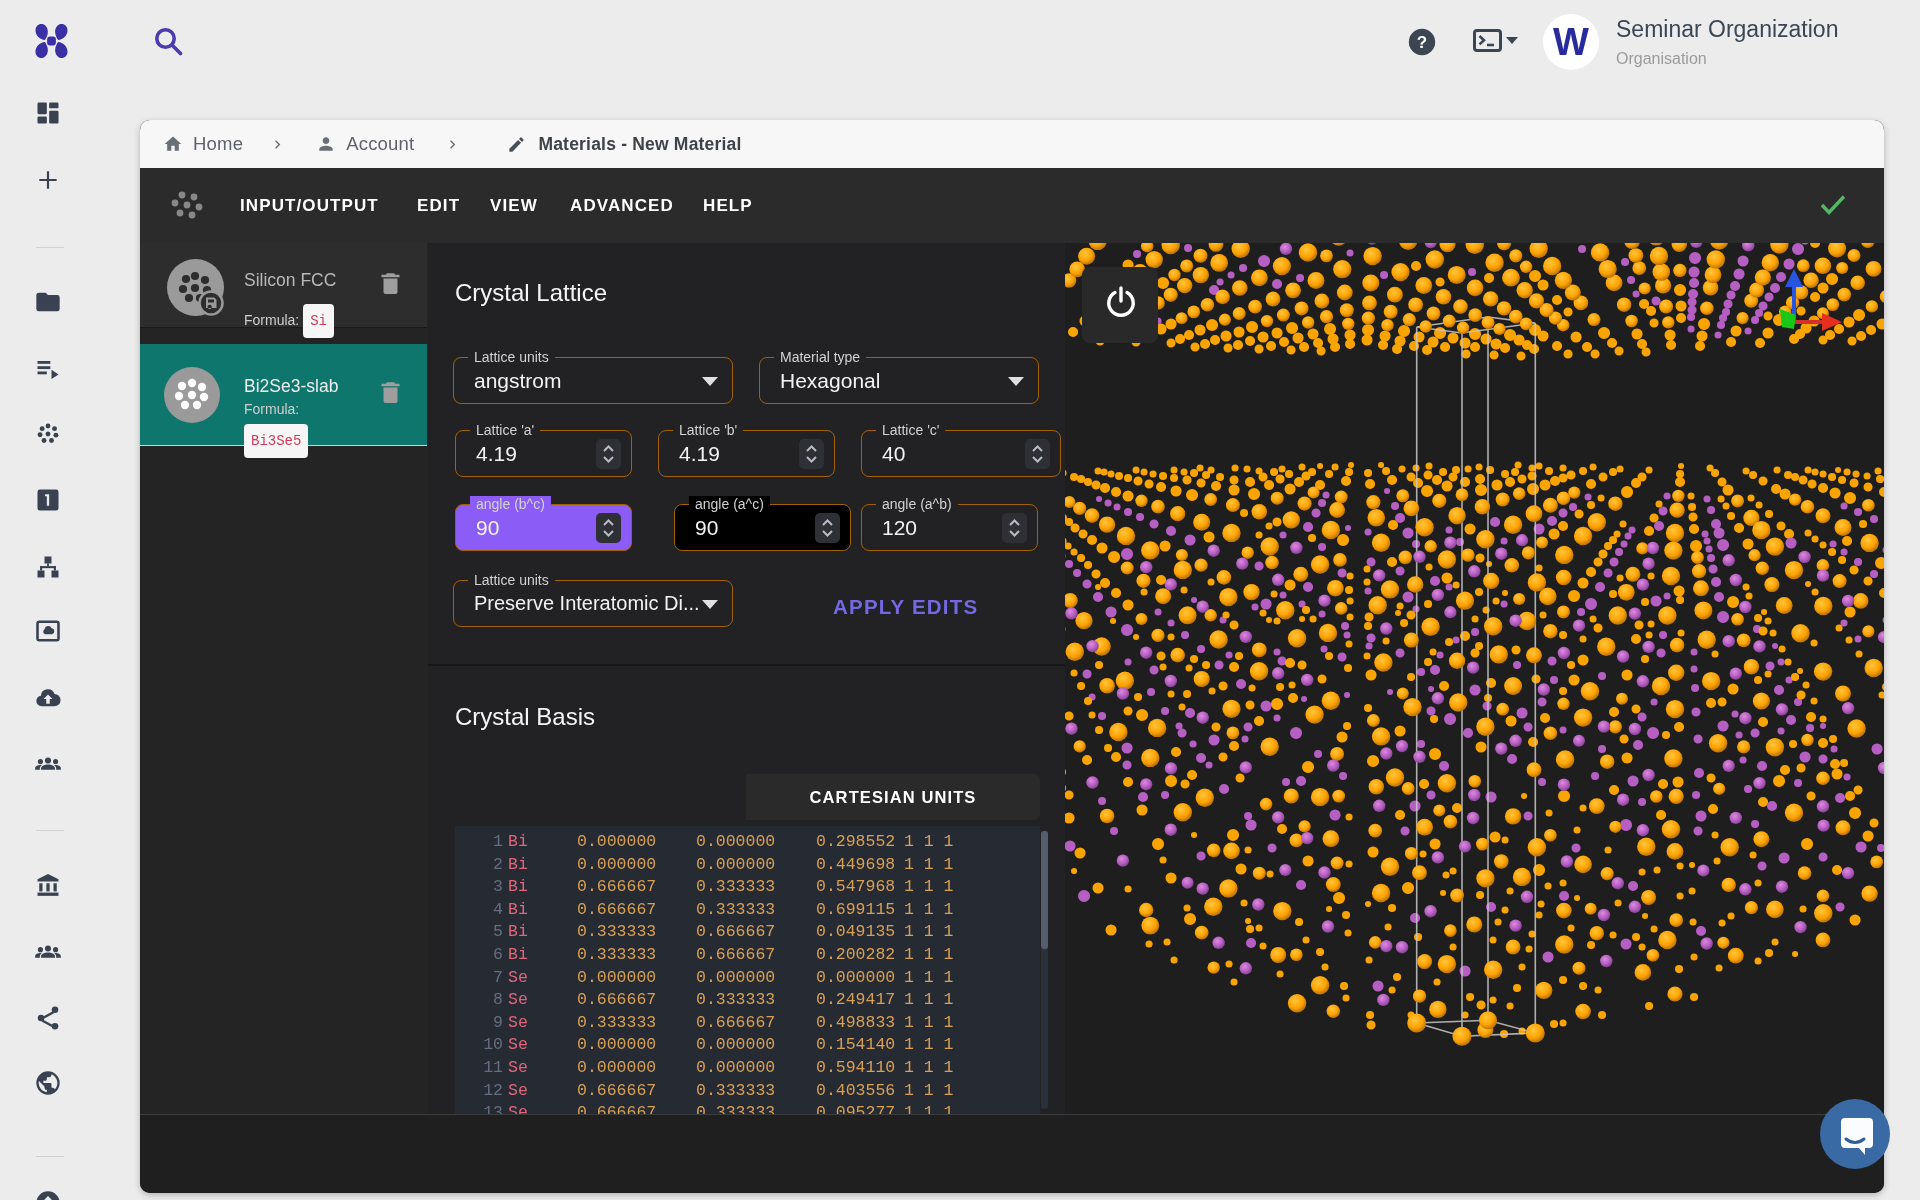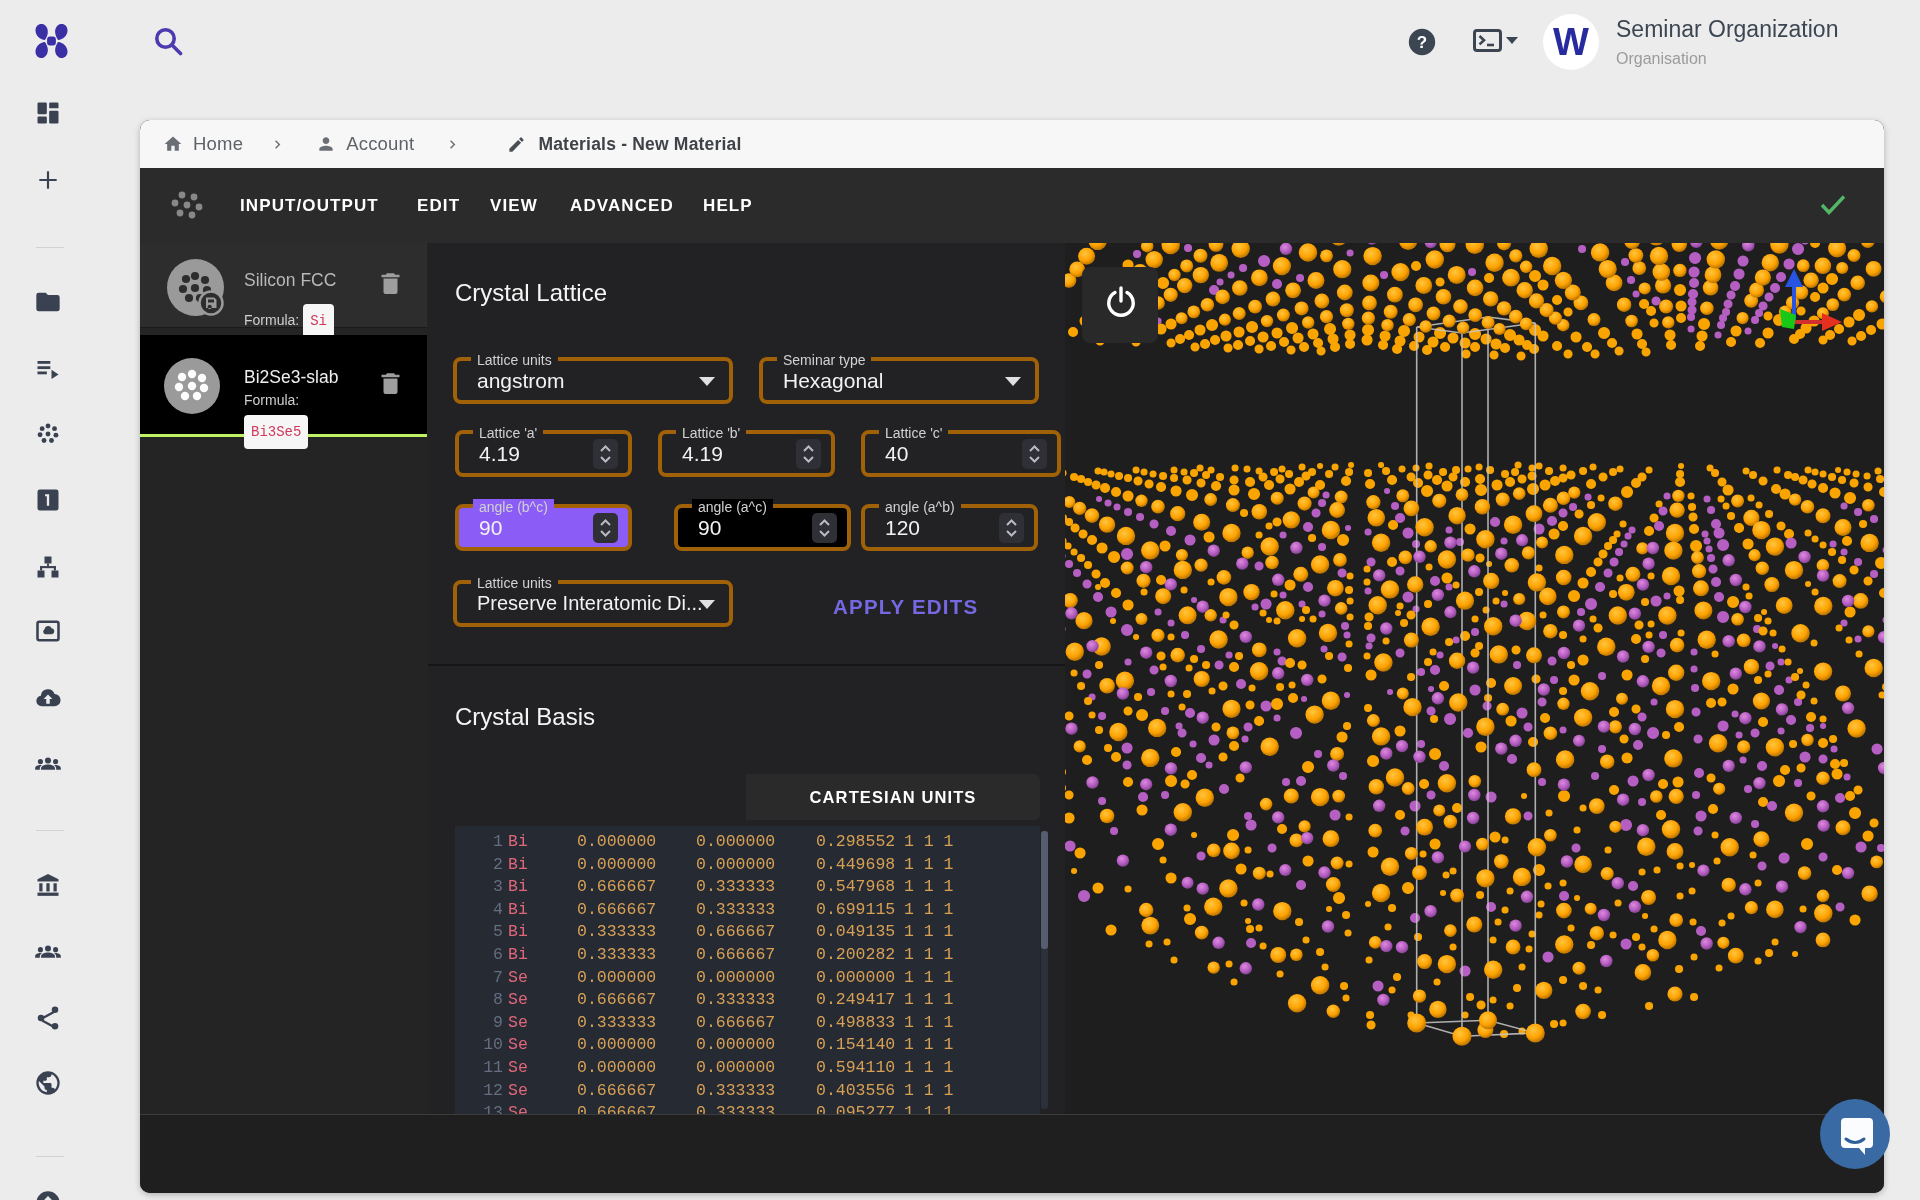--- a/index.html
+++ b/index.html
@@ -28,21 +28,21 @@
 
   
   .item { position:absolute; left:0; width:287px; }
   .it-title { position:absolute; left:104px; font-size:17.5px; }
   .it-form  { position:absolute; left:104px; font-size:14px; color:#cfcfcf; }
   .chip { display:inline-block; background:#f6f6f6; color:#cf3a5c; border-radius:4px;
     font-family:"Liberation Mono", monospace; font-size:14px; padding:9px 7px; }
   .avatar { position:absolute; border-radius:50%; background:#9a9a9a; }
 
   
-  .fld { position:absolute; border:4px solid #a16207; border-radius:8px;padding-left:28px; }
+  .fld { position:absolute; border:1px solid #a16207; border-radius:8px;padding-left:28px; }
   .fld-label { position:absolute; top:-9px; left:14px; background:inherit; padding:0 6px;
     font-size:14px; color:#d2d2d2; white-space:nowrap; }
   .fld-val { position:absolute; left:20px; top:0; height:100%; display:flex; align-items:center;
     color:#f2f2f2; font-size:21px; }
   .dd-arrow { position:absolute; right:14px; top:50%; margin-top:-4px; width:0; height:0;
     border-left:8px solid transparent; border-right:8px solid transparent; border-top:9px solid #e0e0e0; }
   .spin { position:absolute; right:10px; top:50%; margin-top:-15px; width:25px; height:30px;
     background:#2f2f36; border-radius:5px; }
   .sec-title { position:absolute; left:27px; color:#f5f5f5; font-size:24px; }
 
@@ -268,21 +268,21 @@
         </g>
         <circle cx="44" cy="44" r="11.5" fill="#2d2d2d" stroke="#9a9a9a" stroke-width="2.5"></circle>
         <path fill="#9a9a9a" d="M39 38.5h8.2l2.3 2.3v8.2h-10.5zM41 40.5v3h6v-3zM42.7 45.8a2.1 2.1 0 1 0 .01 0z"></path>
       </svg>
       <div class="it-title" style="top:27px;color:#b8b8b8;">Silicon FCC</div>
       <div class="it-form" style="top:61px;">Formula: <span class="chip">Si</span></div>
       <svg class="abs" style="left:240px;top:28px" width="21" height="24" viewBox="0 0 21 24">
         <path fill="#9e9e9e" d="M3.5 7.5h14v13.5a2 2 0 0 1-2 2h-10a2 2 0 0 1-2-2zM7 2.2h7l1.2 1.6H19.5v2.4H1.5V3.8h4.3z"></path>
       </svg>
     </div>
-    <div class="item" style="top:92px;height:102px;background:#000000;border-bottom:3px solid #bef264;">
+    <div class="item" style="top:101px;height:102px;background:#0f766e;border-bottom:1px solid #bef264;">
       <div class="avatar" style="left:24px;top:23px;width:56px;height:56px;"></div>
       <svg class="abs" style="left:24px;top:23px" width="56" height="56" viewBox="0 0 56 56">
         <g fill="#fdfdfd">
           <circle cx="28" cy="16" r="4.2"></circle>
             <circle cx="38" cy="20" r="4.2"></circle>
             <circle cx="40" cy="30" r="4.2"></circle>
           <circle cx="33" cy="38" r="4.2"></circle>
             <circle cx="21" cy="38" r="4.2"></circle>
             <circle cx="15" cy="29" r="4.2"></circle>
           <circle cx="18" cy="19" r="4.2"></circle>
@@ -304,21 +304,21 @@
     <svg class="abs" style="left:731px;top:42px" width="24" height="14" viewBox="0 0 24 14">
       <path d="M2 12 L12 2.5 L22 12" fill="none" stroke="#e6e6e6" stroke-width="2.6"></path>
     </svg>
 
     <div class="fld" style="left:25px;top:114px;width:280px;height:47px;background:#222224;">
       <div class="fld-label">Lattice units</div>
         <div class="fld-val">angstrom</div>
         <div class="dd-arrow"></div>
     </div>
     <div class="fld" style="left:331px;top:114px;width:280px;height:47px;background:#222224;">
-      <div class="fld-label">Seminar type</div>
+      <div class="fld-label">Material type</div>
         <div class="fld-val">Hexagonal</div>
         <div class="dd-arrow"></div>
     </div>
 
     <div class="fld" style="left:27px;top:187px;width:177px;height:47px;background:#222224;">
       <div class="fld-label">Lattice 'a'</div>
         <div class="fld-val">4.19</div>
       <div class="spin">
           <svg width="25" height="30" viewBox="0 0 25 30">
             <path d="M8 12 L12.5 7.5 L17 12" fill="none" stroke="#b9bac2" stroke-width="2"></path>

